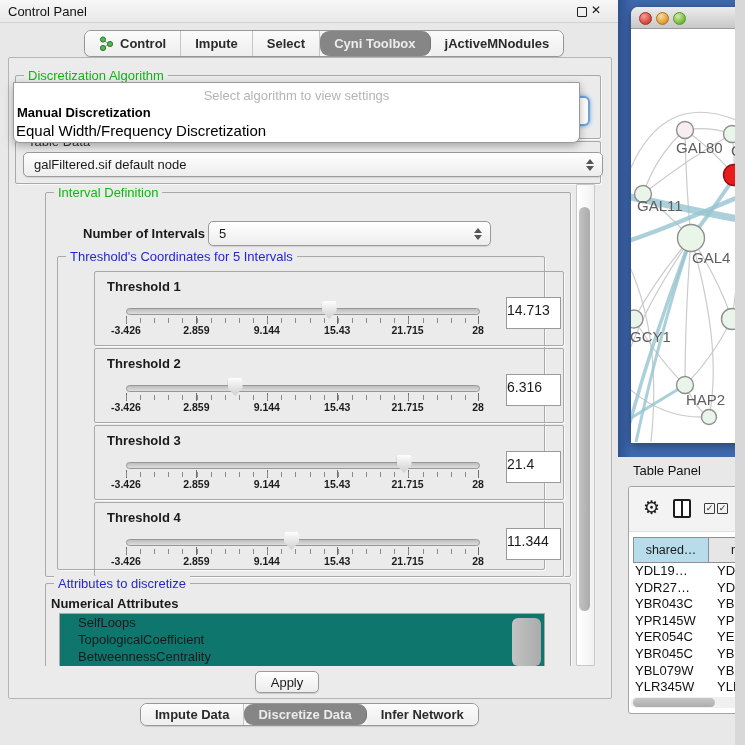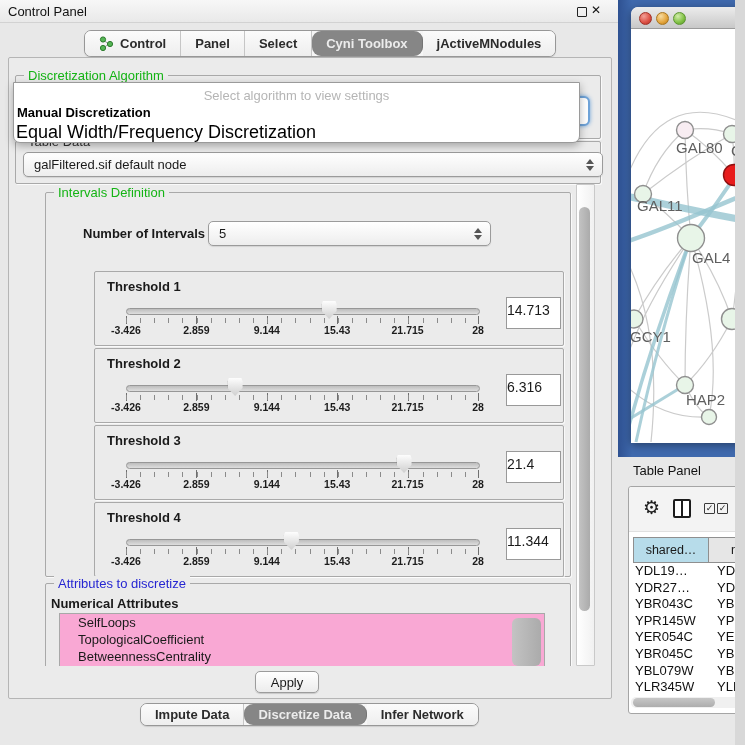--- a/index.html
+++ b/index.html
@@ -29,21 +29,21 @@
          background:linear-gradient(#ffffff,#ededed);font-size:13px;padding-left:10px;box-shadow:0 1px 1px rgba(0,0,0,.1);}
   .stepper{margin-left:auto;margin-right:8px;display:flex;flex-direction:column;gap:2px;}
   .stepper i{display:block;width:0;height:0;border-left:4px solid transparent;border-right:4px solid transparent;}
   .stepper .up{border-bottom:5px solid #555;}
   .stepper .dn{border-top:5px solid #555;}
   
   .popup{left:13px;top:82px;width:565px;height:59px;background:#fff;border:1px solid #9a9a9a;
          border-radius:0 0 7px 7px;box-shadow:0 3px 8px rgba(0,0,0,.3);z-index:30;}
   .popup-prompt{top:5px;width:100%;text-align:center;font-size:13px;color:#b5b5b5;}
   .popup-item-b{left:3px;top:22px;font-size:13px;font-weight:bold;color:#000;}
-  .popup-item{left:2px;top:39px;font-size:18px;color:#000;}
+  .popup-item{left:2px;top:39px;font-size:15px;color:#000;}
   .focusring{left:564px;top:96px;width:22px;height:26px;background:#fff;border:2px solid #6fa3d8;
              border-radius:6px;box-shadow:0 0 4px #6fa3d8;z-index:10;}
   
   .viewport{left:14px;top:184px;width:582px;height:482px;overflow:hidden;}
   .thpanel{left:48px;width:468px;height:73px;border:1px solid #a9a9a9;border-radius:2px;
            box-shadow:1px 1px 0 rgba(255,255,255,.7);}
   .th-label{position:absolute;left:12px;top:7px;font-size:13px;font-weight:bold;}
   .track{position:absolute;left:31px;top:36px;width:352px;height:5px;border:1px solid #979797;
          border-radius:4px;background:linear-gradient(#bdbdbd,#dedede);}
   .knob{position:absolute;top:29px;width:15px;height:18px;
@@ -57,21 +57,21 @@
   .tick-labels span{position:absolute;transform:translateX(-50%);font-size:10.5px;font-weight:bold;color:#1c1c1c;white-space:nowrap;}
   .valbox{position:absolute;left:411px;top:25px;width:48px;height:26px;background:#fff;border:1px solid #999;
           font-size:14px;text-align:left;padding:4px 5px 0 0;}
   
   .vsb{background:linear-gradient(to right,#ffffff,#f1f1f1);border:1px solid #c9c9c9;border-radius:1px;}
   .vsb-thumb{position:absolute;left:2px;width:11px;border-radius:6px;background:linear-gradient(to right,#c3c3c3,#ababab);}
   
   .btn{display:flex;align-items:center;justify-content:center;border:1px solid #9c9c9c;border-radius:5px;
        background:linear-gradient(#ffffff,#ececec);font-size:13px;box-shadow:0 1px 1px rgba(0,0,0,.15);}
   
-  .listbox{background:#f9a8d4;border:1px solid #a8a8a8;overflow:hidden;}
+  .listbox{background:#0f766e;border:1px solid #a8a8a8;overflow:hidden;}
   .listbox div{font-size:13px;padding:1px 0 1px 18px;line-height:15px;}
   
   .desktop{left:618px;top:0;width:127px;height:457px;background:linear-gradient(90deg,#2e5191,#3f69ad 14px,#3f69ad);}
   .netwin{left:631px;top:7px;width:130px;height:436px;background:#fff;border-radius:7px 0 0 0;
           box-shadow:0 2px 8px rgba(0,0,0,.4);overflow:hidden;}
   .netbar{position:absolute;left:0;top:0;width:100%;height:21px;background:linear-gradient(#ececec,#c8c8c8);
           border-bottom:1px solid #9b9b9b;border-radius:7px 0 0 0;}
   .light{position:absolute;top:5px;width:11px;height:11px;border-radius:50%;}
   .l-red{left:8px;background:radial-gradient(circle at 35% 30%,#f3a097,#dc4f43 60%,#a93328);border:.5px solid #a03127;}
   .l-yel{left:25px;background:radial-gradient(circle at 35% 30%,#f7dca2,#e3a43b 60%,#b0771d);border:.5px solid #a8761f;}
@@ -106,21 +106,21 @@
       <svg width="15" height="15" style="margin-right:6px">
         <line x1="4" y1="4" x2="10" y2="8" stroke="#9a9a9a"></line>
           <line x1="4" y1="12" x2="10" y2="8" stroke="#9a9a9a"></line>
         <circle cx="4" cy="3.5" r="2.6" fill="#55b555" stroke="#2c7a2c"></circle>
         <circle cx="11" cy="8" r="2.6" fill="#55b555" stroke="#2c7a2c"></circle>
         <circle cx="4" cy="12" r="2.6" fill="#55b555" stroke="#2c7a2c"></circle>
       </svg>
       <span>Control</span>
     </div>
     <div class="tab">
-        <span>Panel</span>
+        <span>Impute</span>
       </div>
     <div class="tab">
         <span>Select</span>
       </div>
     <div class="tab sel">
         <span>Cyni Toolbox</span>
       </div>
     <div class="tab">
         <span>jActiveMNodules</span>
       </div>
@@ -152,31 +152,34 @@
       <span class="stepper">
           <i class="up"></i>
           <i class="dn"></i>
         </span>
     </div>
   </div>
 
   <div class="abs viewport">
 
     <div class="abs tbox" style="left:31px;top:8px;width:524px;height:383px;">
-      <span class="tbox-title green">Intervals Definition</span>
+      <span class="tbox-title green">Interval Definition</span>
 
       <div class="abs" style="left:37px;top:33px;font-size:13px;font-weight:bold;">Number of Intervals</div>
       <div class="combo" style="position:absolute;left:162px;top:28px;width:271px;height:23px;">
         <span>5</span>
         <span class="stepper">
             <i class="up"></i>
             <i class="dn"></i>
           </span>
       </div>
 
+      <div class="abs tbox" style="left:11px;top:63px;width:486px;height:312px;">
+        <span class="tbox-title blue">Threshold's Coordinates for 5 Intervals</span>
+      </div>
 
       <div class="abs thpanel" style="top:78px;">
         <div class="th-label">Threshold 1</div>
         <div class="track"></div>
         <div class="knob" style="left: 226.673px;"></div>
         <div class="ruler-major"></div>
         <div class="ruler-minor"></div>
         <div class="tick-labels">
             <span style="left: 0%;">-3.426</span>
             <span style="left: 20%;">2.859</span>

